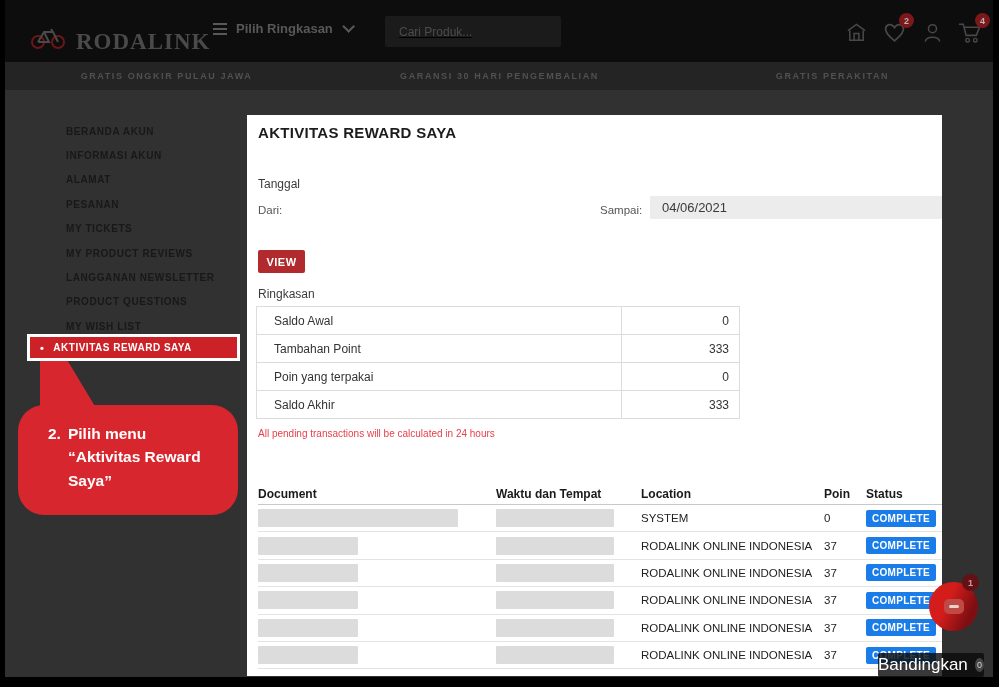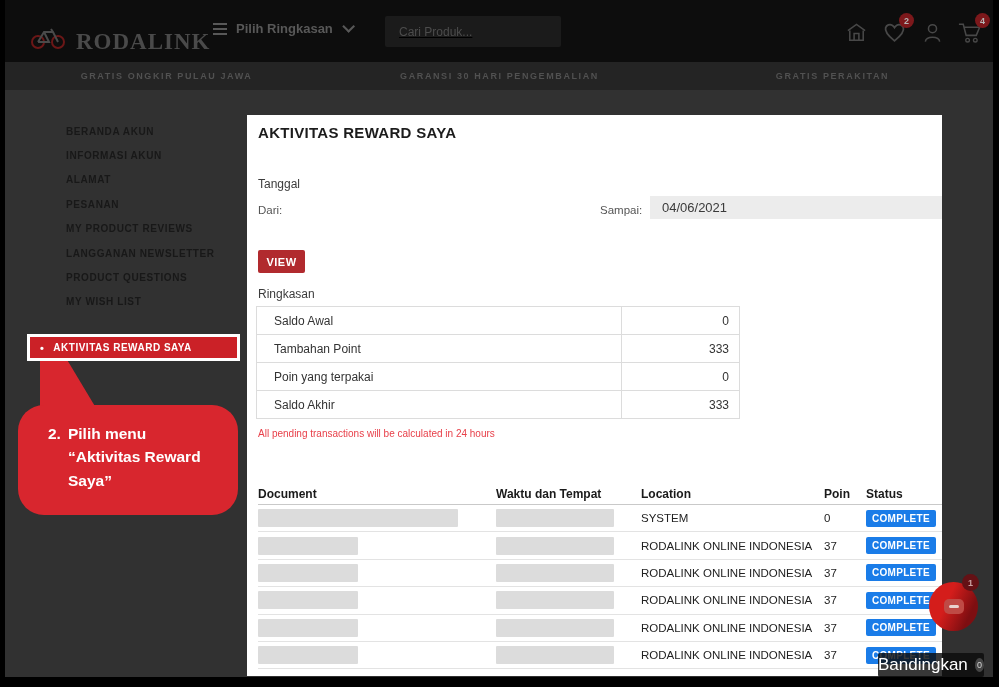--- a/index.html
+++ b/index.html
@@ -145,20 +145,21 @@
       <span>GARANSI 30 HARI PENGEMBALIAN</span>
       <span>GRATIS PERAKITAN</span>
     </div>
 
   <div class="sidebar">
 
   <div class="side-item">BERANDA AKUN</div>
       <div class="side-item">INFORMASI AKUN</div>
       <div class="side-item">ALAMAT</div>
       <div class="side-item">PESANAN</div>
+      <div class="side-item">MY TICKETS</div>
       <div class="side-item">MY PRODUCT REVIEWS</div>
       <div class="side-item">LANGGANAN NEWSLETTER</div>
       <div class="side-item">PRODUCT QUESTIONS</div>
       <div class="side-item">MY WISH LIST</div>
     </div>
 
   <div class="active-item">
     <span class="bullet">•</span>
     <span>AKTIVITAS REWARD SAYA</span>
   </div>

